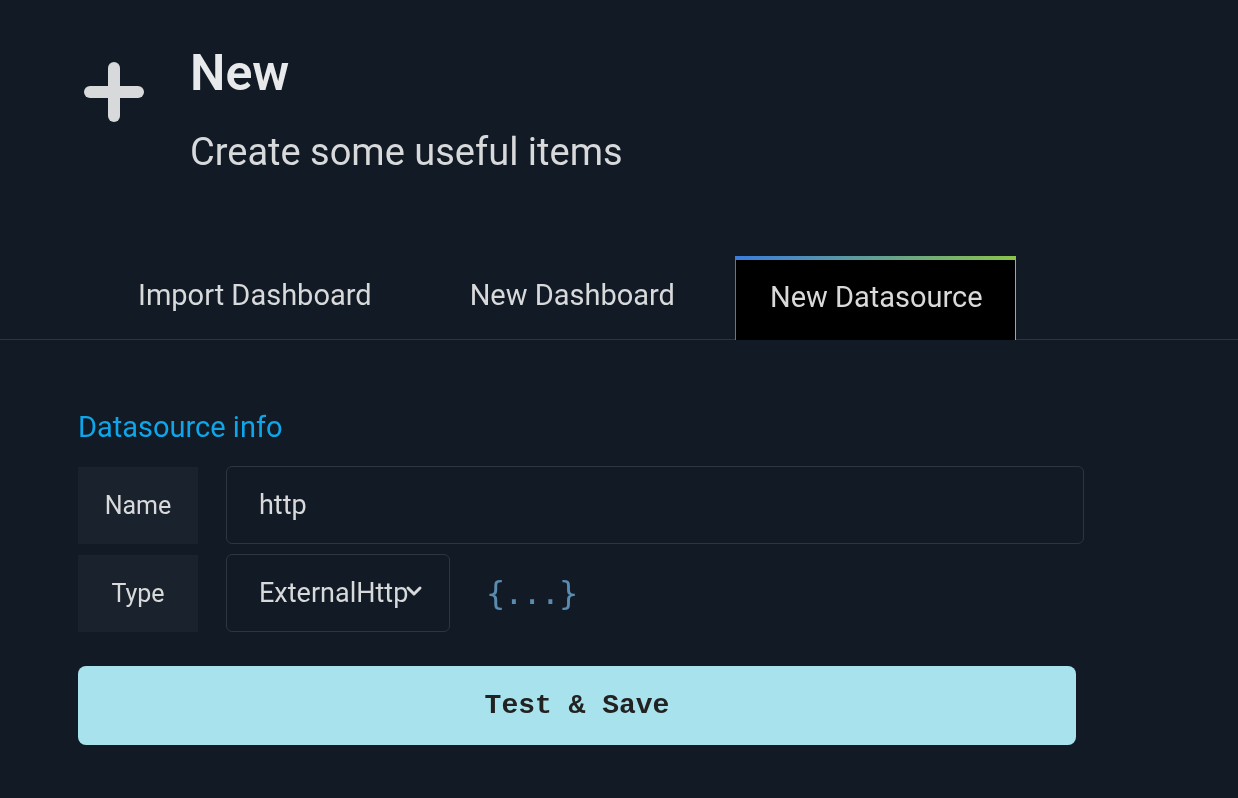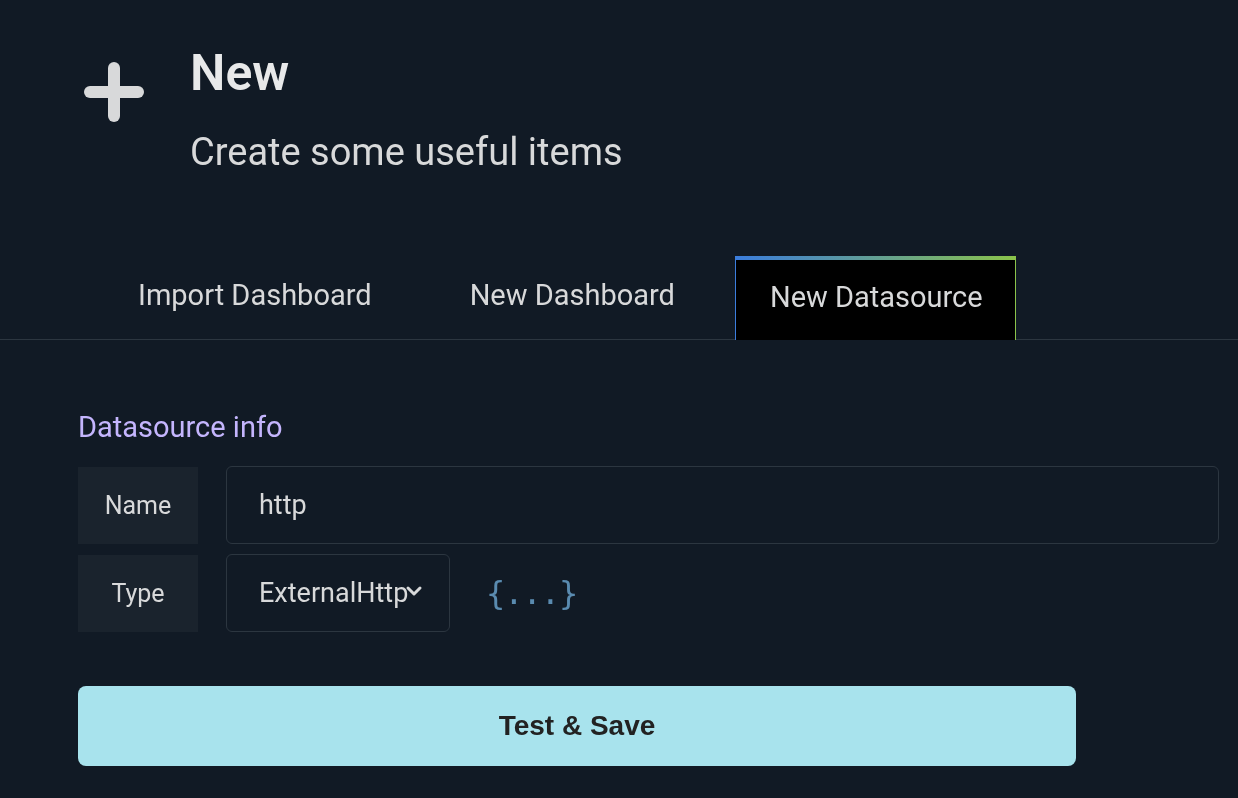--- a/index.html
+++ b/index.html
@@ -94,21 +94,21 @@
       height: 1px;
       background: #111a25;
       border-image: none;
     }
     .content {
       padding: 70px 0 0 78px;
     }
     .section-title {
       font-size: 29px;
       font-weight: 400;
-      color: #c4b5fd;
+      color: #0ea5e9;
       margin-bottom: 22px;
     }
     .form-row {
       display: flex;
       align-items: center;
       gap: 28px;
       margin-bottom: 10px;
     }
     .form-label {
       background-color: #1a232d;
@@ -121,21 +121,21 @@
       align-items: center;
       justify-content: center;
     }
     .text-input {
       background-color: #111a25;
       border: 1px solid #2c3640;
       border-radius: 6px;
       color: #d8d9da;
       font-size: 27px;
       padding: 22px 32px;
-      width: 993px;
+      width: 858px;
       font-family: inherit;
       outline: none;
     }
     .select-wrapper {
       position: relative;
       display: inline-flex;
       align-items: center;
     }
     .select-input {
       background-color: #111a25;
@@ -162,31 +162,31 @@
     }
     .json-icon {
       color: #5a8bb0;
       font-size: 32px;
       font-family: monospace;
       letter-spacing: -1px;
       margin-left: 8px;
       cursor: pointer;
     }
     .test-save-button {
-      margin-top: 44px;
+      margin-top: 24px;
       background-color: #a8e3ed;
       color: #222;
       border: none;
       border-radius: 8px;
       font-size: 28px;
       font-weight: 600;
       padding: 24px 0;
       width: 998px;
       cursor: pointer;
-      font-family: Liberation Sans, sans-serif;
+      font-family: Liberation Mono, monospace;
     }
   </style>
 </head>
 <body>
 
 <div class="header">
   <div class="plus-icon">
     <svg viewBox="0 0 24 24" fill="currentColor">
       <rect x="10" y="2" width="4" height="20" rx="2"></rect>
       <rect x="2" y="10" width="20" height="4" rx="2"></rect>

